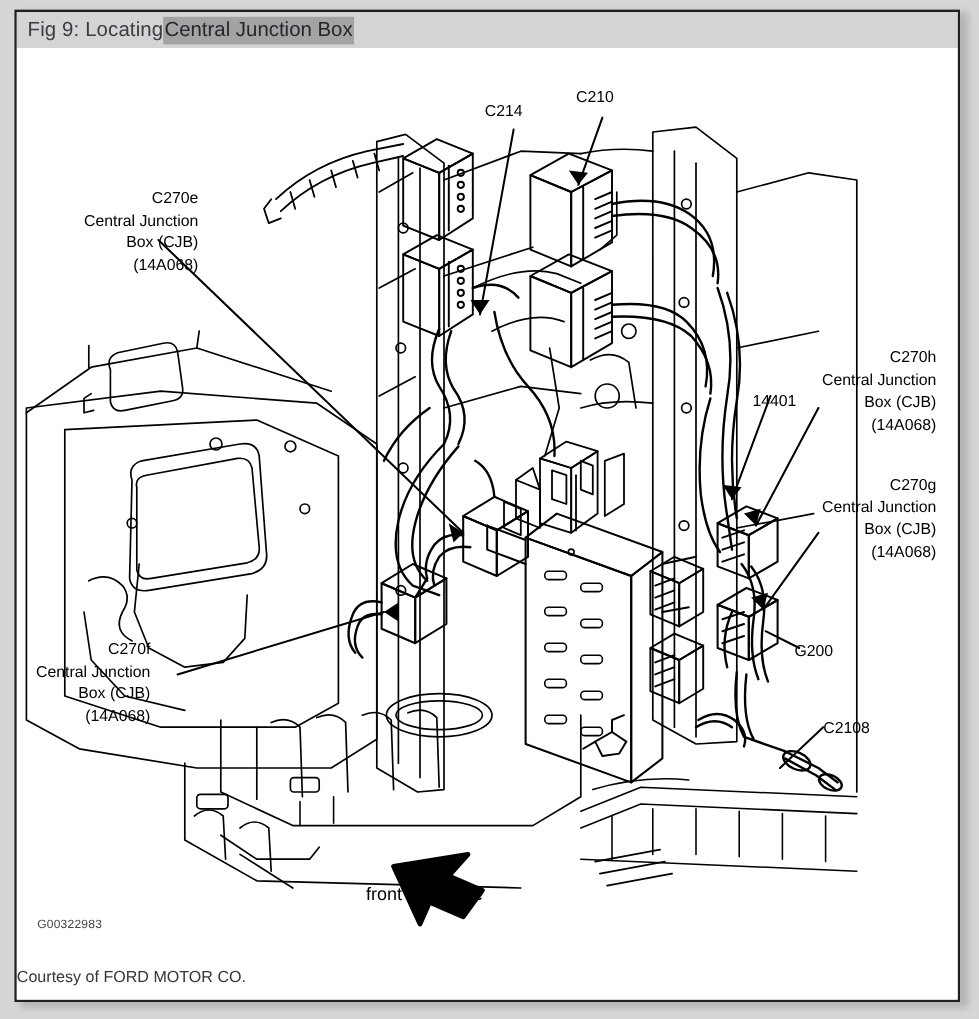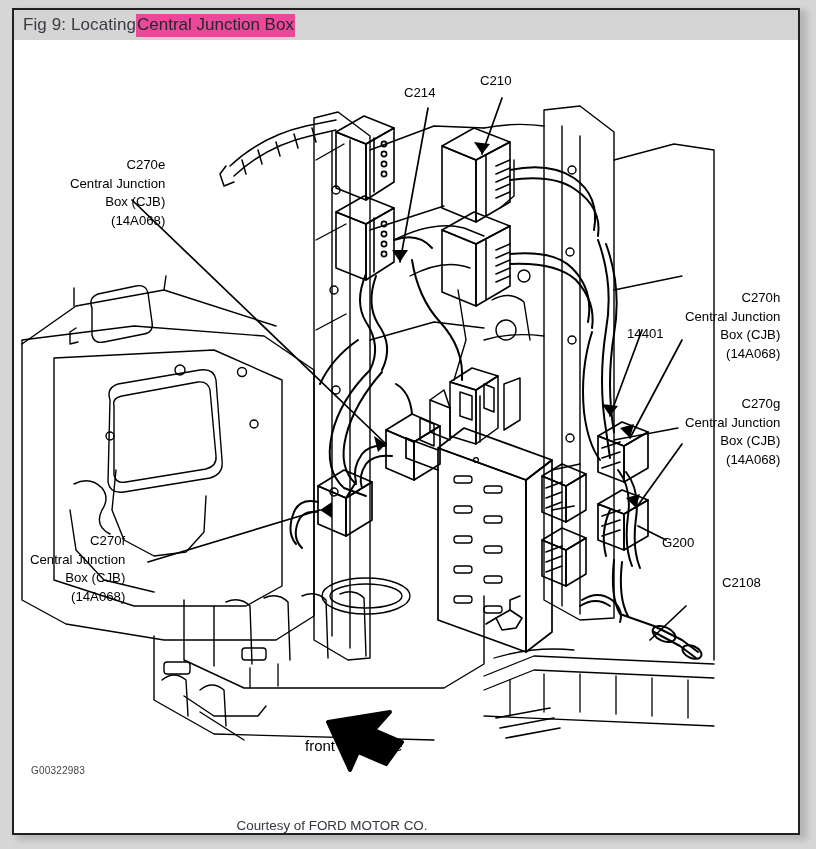--- a/index.html
+++ b/index.html
@@ -63,21 +63,21 @@
     white-space: nowrap;
   }
   .title-text {
     font-size: 17px;
     color: #3b3b44;
     letter-spacing: .1px;
   }
   .title-highlight {
     font-size: 17px;
     color: #26262e;
-    background: #ec4899;
+    background: #a3a3a3;
     padding: 1px 1px 2px 1px;
   }
 
   
   #drawing {
     position: absolute;
     left: 0;
     top: 30px;
     width: 784px;
     height: 793px;
@@ -109,31 +109,29 @@
   }
 
   #lbl-c270e  { left: 56px;  top: 116px; }
   #lbl-c270h  { left: 671px; top: 249px; }
   #lbl-c270g  { left: 671px; top: 355px; }
   #lbl-c270f  { left: 16px;  top: 492px; }
   #lbl-c214   { left: 390px; top: 45px;  }
   #lbl-c210   { left: 466px; top: 33px;  }
   #lbl-14401  { left: 613px; top: 262px; margin-top: 24px; }
   #lbl-g200   { left: 648px; top: 495px; }
-  #lbl-c2108  { left: 672px; top: 535px; margin-left: 36px; }
+  #lbl-c2108  { left: 672px; top: 559px; }
   #lbl-front  { left: 291px; top: 698px; font-size: 15px; }
   #lbl-gcode  { left: 17px;  top: 723px; font-size: 10px; color: #444; letter-spacing:.2px;}
   #lbl-courtesy {
     position: absolute;
     left: 0; top: 766px;
     width: 636px;
-    text-align: center;
     font-size: 13.4px;
     color: #35353f;
-    margin-top: 12px;
   }
 </style>
 </head>
 <body>
 
 <div id="page">
 
   <div id="panel-shadow"></div>
 
   <div id="doc-panel">

